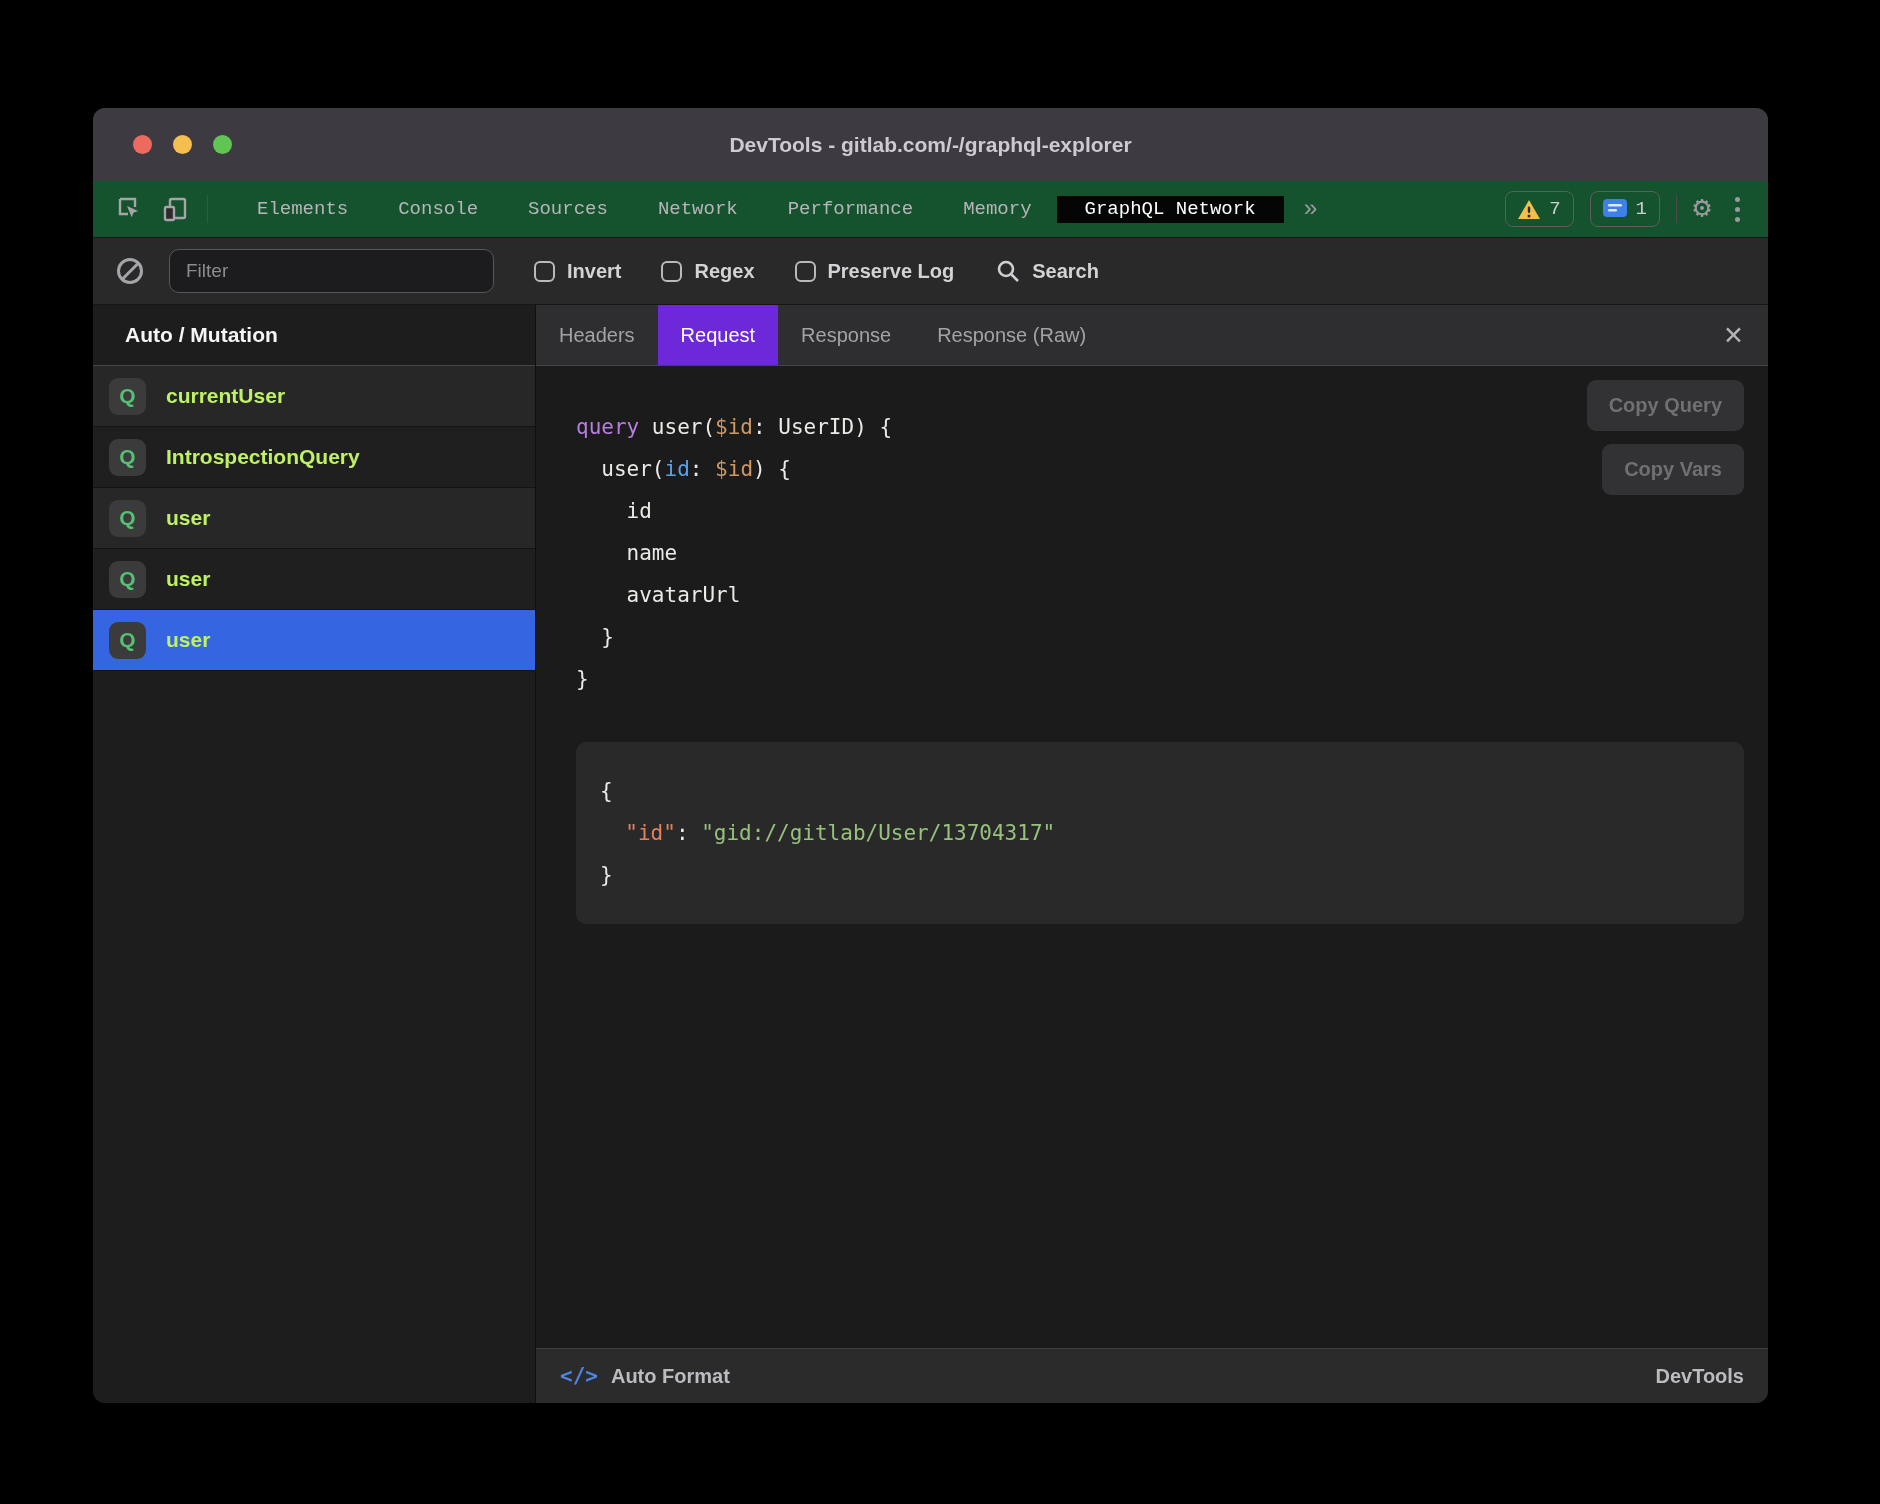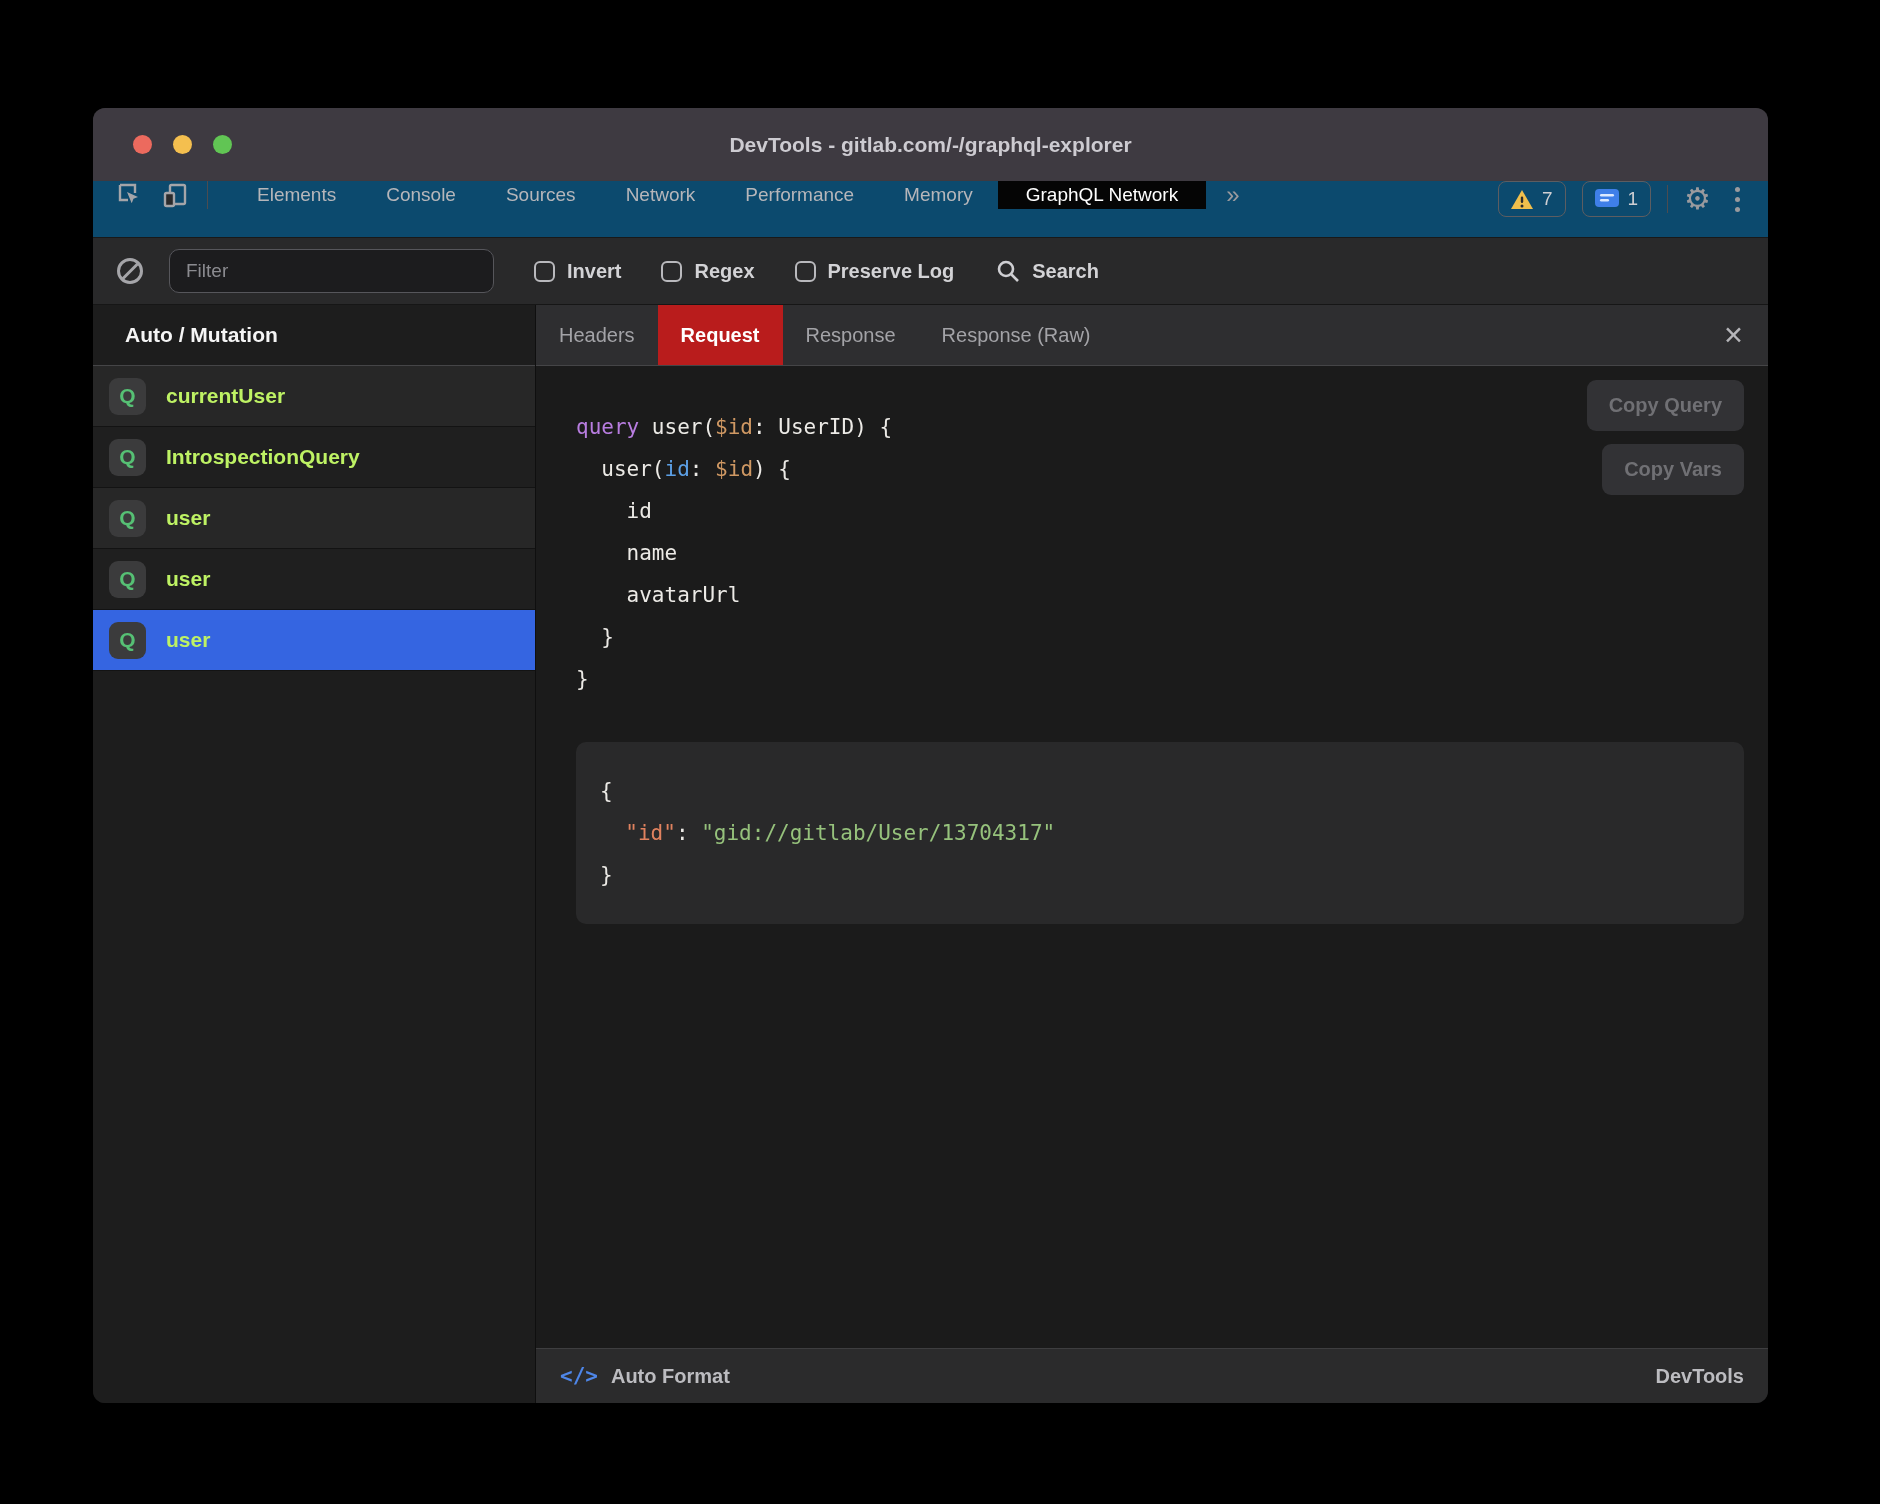--- a/index.html
+++ b/index.html
@@ -9,21 +9,21 @@
             border-radius:12px; overflow:hidden; background:#1b1b1b; display:flex; flex-direction:column;margin-top:48px; }
 
   
   .titlebar { height:73px; background:#3e3a41; display:flex; align-items:center; position:relative; flex:0 0 auto; }
   .traffic { display:flex; gap:21px; margin-left:40px; }
   .light { width:19px; height:19px; border-radius:50%; }
   .light.red{ background:#ec6a5e; } .light.yellow{ background:#f4bf4f; } .light.green{ background:#61c554; }
   .title { position:absolute; left:0; right:0; text-align:center; font-size:21px; font-weight:bold; color:#cdcbd1; }
 
   
-  .toolbar { height:57px; background:#0c4a6e; display:flex; align-items:flex-start; flex:0 0 auto; border-bottom:1px solid #191919; }
+  .toolbar { height:57px; background:#14532d; display:flex; align-items:center; flex:0 0 auto; border-bottom:1px solid #191919;font-family:Liberation Mono, monospace; }
   .tool-icons { display:flex; align-items:center; gap:18px; padding:0 16px 0 22px; }
   .vsep { width:1px; height:28px; background:#4c4c50; align-self:center; }
   .main-tabs { display:flex; align-items:stretch; margin-left:8px; }
   .mtab { display:flex; align-items:center; padding:0 25px; font-size:19px; color:#b6b6ba; cursor:default; }
   .mtab.selected { background:#050505; color:#fff; padding:0 28px; }
   .chevrons { display:flex; align-items:center; padding:0 20px; color:#9a9a9e; font-size:24px; }
   .toolbar-right { margin-left:auto; display:flex; align-items:center; gap:16px; padding-right:20px; }
   .badge-btn { display:flex; align-items:center; gap:9px; border:1px solid #5d5d61; border-radius:8px;
                padding:6px 12px; color:#cfcfd3; font-size:19px; }
   .gear { color:#9a9a9e; font-size:30px; line-height:1; }
@@ -57,21 +57,21 @@
   .side-row.selected { background:#3565e1; }
   .q-badge { width:37px; height:37px; border-radius:9px; background:#3b3b3c; display:flex; align-items:center;
              justify-content:center; color:#56c074; font-size:21px; font-weight:bold; flex:0 0 auto; }
   .side-label { color:#bef264; font-size:21px; font-weight:bold; }
 
   
   .panel { flex:1; display:flex; flex-direction:column; min-width:0; }
   .panel-tabs { height:61px; background:#2e2e30; display:flex; align-items:stretch; flex:0 0 auto;
                 border-bottom:1px solid #454547; position:relative; }
   .ptab { display:flex; align-items:center; padding:0 23px; font-size:20px; color:#a3a3a7; }
-  .ptab.selected { background:#b91c1c; color:#ffffff; font-weight:bold; }
+  .ptab.selected { background:#6d28d9; color:#ffffff; font-weight:normal; }
   .close-x { position:absolute; right:18px; top:0; bottom:0; display:flex; align-items:center;
              color:#b5b5b9; font-size:25px; padding:0 6px; }
 
   
   .content { flex:1; background:#1b1b1b; position:relative; padding:40px 24px 0 40px; overflow:hidden; }
   .code-line { font-family:"DejaVu Sans Mono", monospace; font-size:21px; line-height:42px; white-space:pre; }
   .copy-btns { position:absolute; top:14px; right:24px; display:flex; flex-direction:column; align-items:flex-end; gap:13px; }
   .copy-btn { background:#323235; border:none; border-radius:9px; color:#707074; font-size:20px;
               font-weight:bold; padding:14px 22px; }
   .vars-box { margin-top:42px; margin-right:0px; background:#29292a; border-radius:10px; padding:28px 24px; width:1197px; max-width:100%; }

